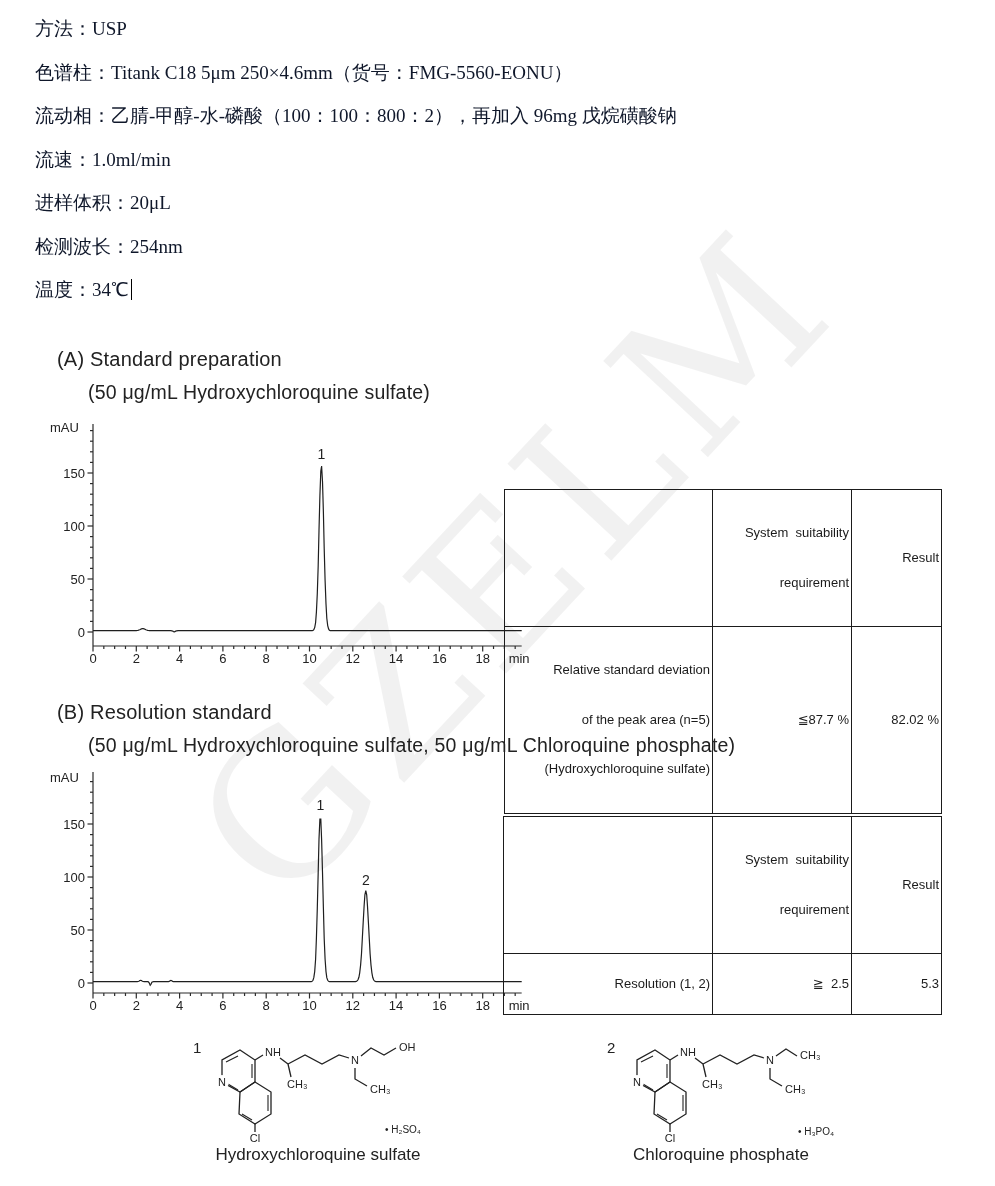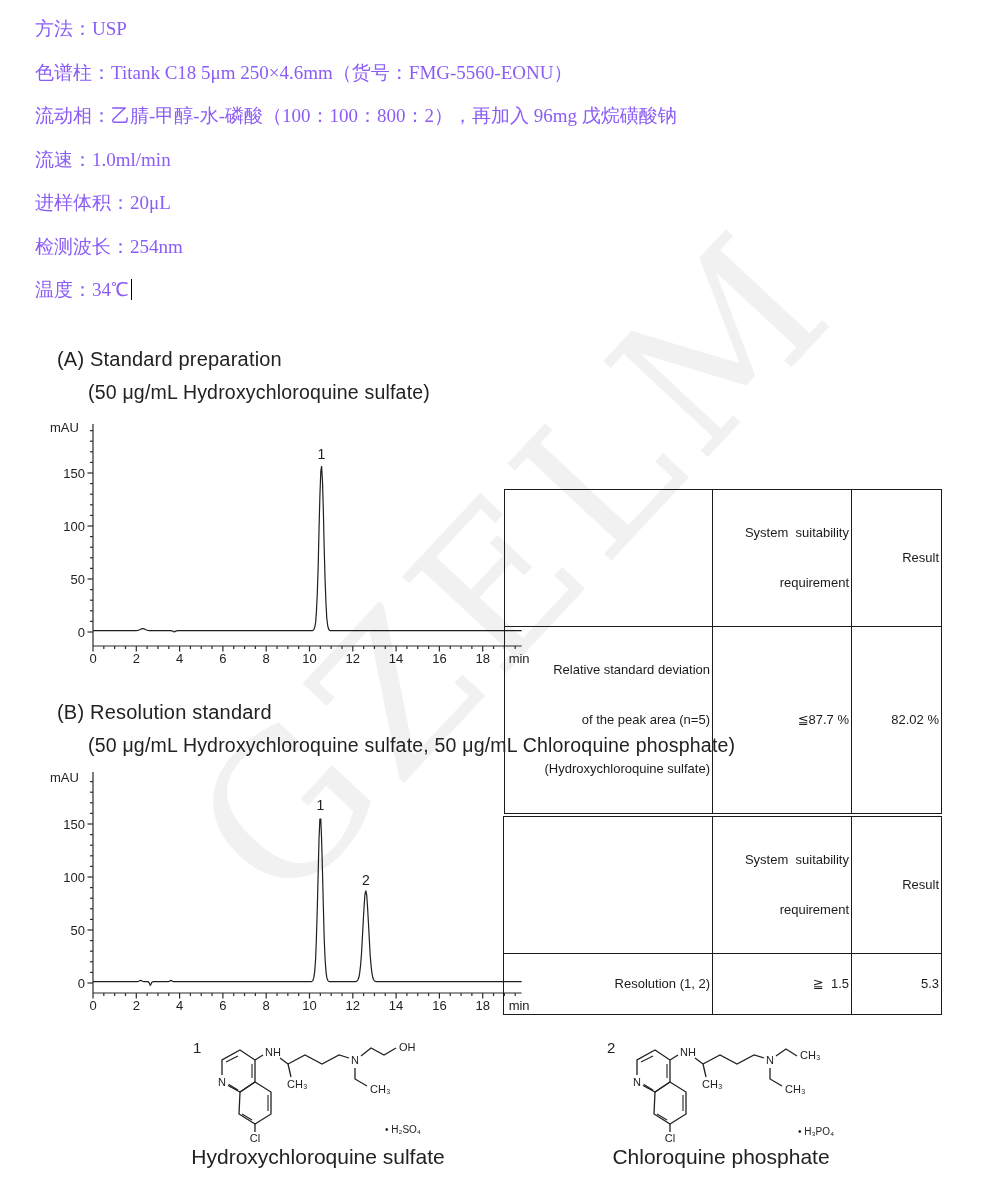--- a/index.html
+++ b/index.html
@@ -2,42 +2,42 @@
 <html><head>
 <meta charset="utf-8">
 <style>
   html,body{margin:0;padding:0}
   body{position:relative;width:995px;height:1186px;background:#ffffff;overflow:hidden;
        font-family:"Liberation Sans",sans-serif;color:#1a1a1a}
   .watermark{position:absolute;left:515px;top:565px;transform:translate(-50%,-50%) rotate(-47deg);
        font-family:"DejaVu Serif",serif;font-size:195px;letter-spacing:12px;color:#000;opacity:0.052;
        white-space:nowrap;pointer-events:none}
   .method-line{position:absolute;left:35px;font-family:"Liberation Serif",serif;font-size:19px;
-       color:#8b5cf6;white-space:pre}
+       color:#0f172a;white-space:pre}
   .cursor{display:inline-block;width:1.5px;height:21px;background:#000;vertical-align:-4px;margin-left:2px}
   .sec-title{position:absolute;font-size:20px;color:#222;letter-spacing:0.2px}
   .sec-sub{position:absolute;font-size:19.5px;color:#222;letter-spacing:0.2px}
   .chrom{position:absolute}
   .chrom .ax{stroke:#2b2b2b;stroke-width:1.2;fill:none}
   .chrom .trace{stroke:#1f1f1f;stroke-width:1.2;fill:none}
   .chrom text{fill:#222}
   .chrom .tick{font-size:13px}
   .chrom .ylab{font-size:13px}
   .chrom .pklab{font-size:14px}
   table.suit-table{position:absolute;border-collapse:collapse;table-layout:fixed;background:transparent}
   table.suit-table td{border:1.5px solid #1b1b1b;text-align:right;vertical-align:middle;
        font-size:13px;line-height:16.5px;color:#1b1b1b;padding:2px;white-space:pre-wrap}
   .cell-line{display:block}
   .struct{position:absolute}
   .struct .bond{stroke:#222;stroke-width:1.3;fill:none}
   .struct .dbl{stroke:#222;stroke-width:1.1;fill:none}
   .struct text{fill:#222;font-size:11px;font-family:"Liberation Sans",sans-serif}
   .struct .num{font-size:15px}
   .struct .salt{font-size:10px}
-  .struct-caption{position:absolute;width:300px;text-align:center;font-size:21px;color:#222}
+  .struct-caption{position:absolute;width:300px;text-align:center;font-size:17px;color:#222}
 </style>
 </head>
 <body>
 
 <div class="watermark">GZELM</div>
 
 <div class="method-line" style="top:16px">方法：USP</div>
 <div class="method-line" style="top:60px">色谱柱：Titank C18 5μm 250×4.6mm（货号：FMG-5560-EONU）</div>
 <div class="method-line" style="top:103px">流动相：乙腈-甲醇-水-磷酸（100：100：800：2），再加入 96mg 戊烷磺酸钠</div>
 <div class="method-line" style="top:147px">流速：1.0ml/min</div>
@@ -255,21 +255,21 @@
       <tr>
     <td style="height:57px"></td>
     <td>
       <span class="cell-line">System  suitability</span>
       <span class="cell-line">requirement</span>
     </td>
     <td>Result</td>
   </tr>
   <tr>
     <td style="height:56px">Resolution (1, 2)</td>
-    <td>≧  1.5</td>
+    <td>≧  2.5</td>
     <td>5.3</td>
   </tr>
 </tbody>
   </table>
 
 <svg class="struct" style="left:185px;top:1032px" width="300" height="120" viewBox="0 0 300 120">
   <text class="num" x="8" y="21">1</text>
   <polygon class="bond" points="55,18 70,28 70,50 55,60 37,50 37,28" fill="none"></polygon>
   <polygon class="bond" points="70,50 86,60 86,82 70,92 54,82 55,60" fill="none"></polygon>
   <line class="dbl" x1="41" y1="30" x2="53" y2="24"></line>

